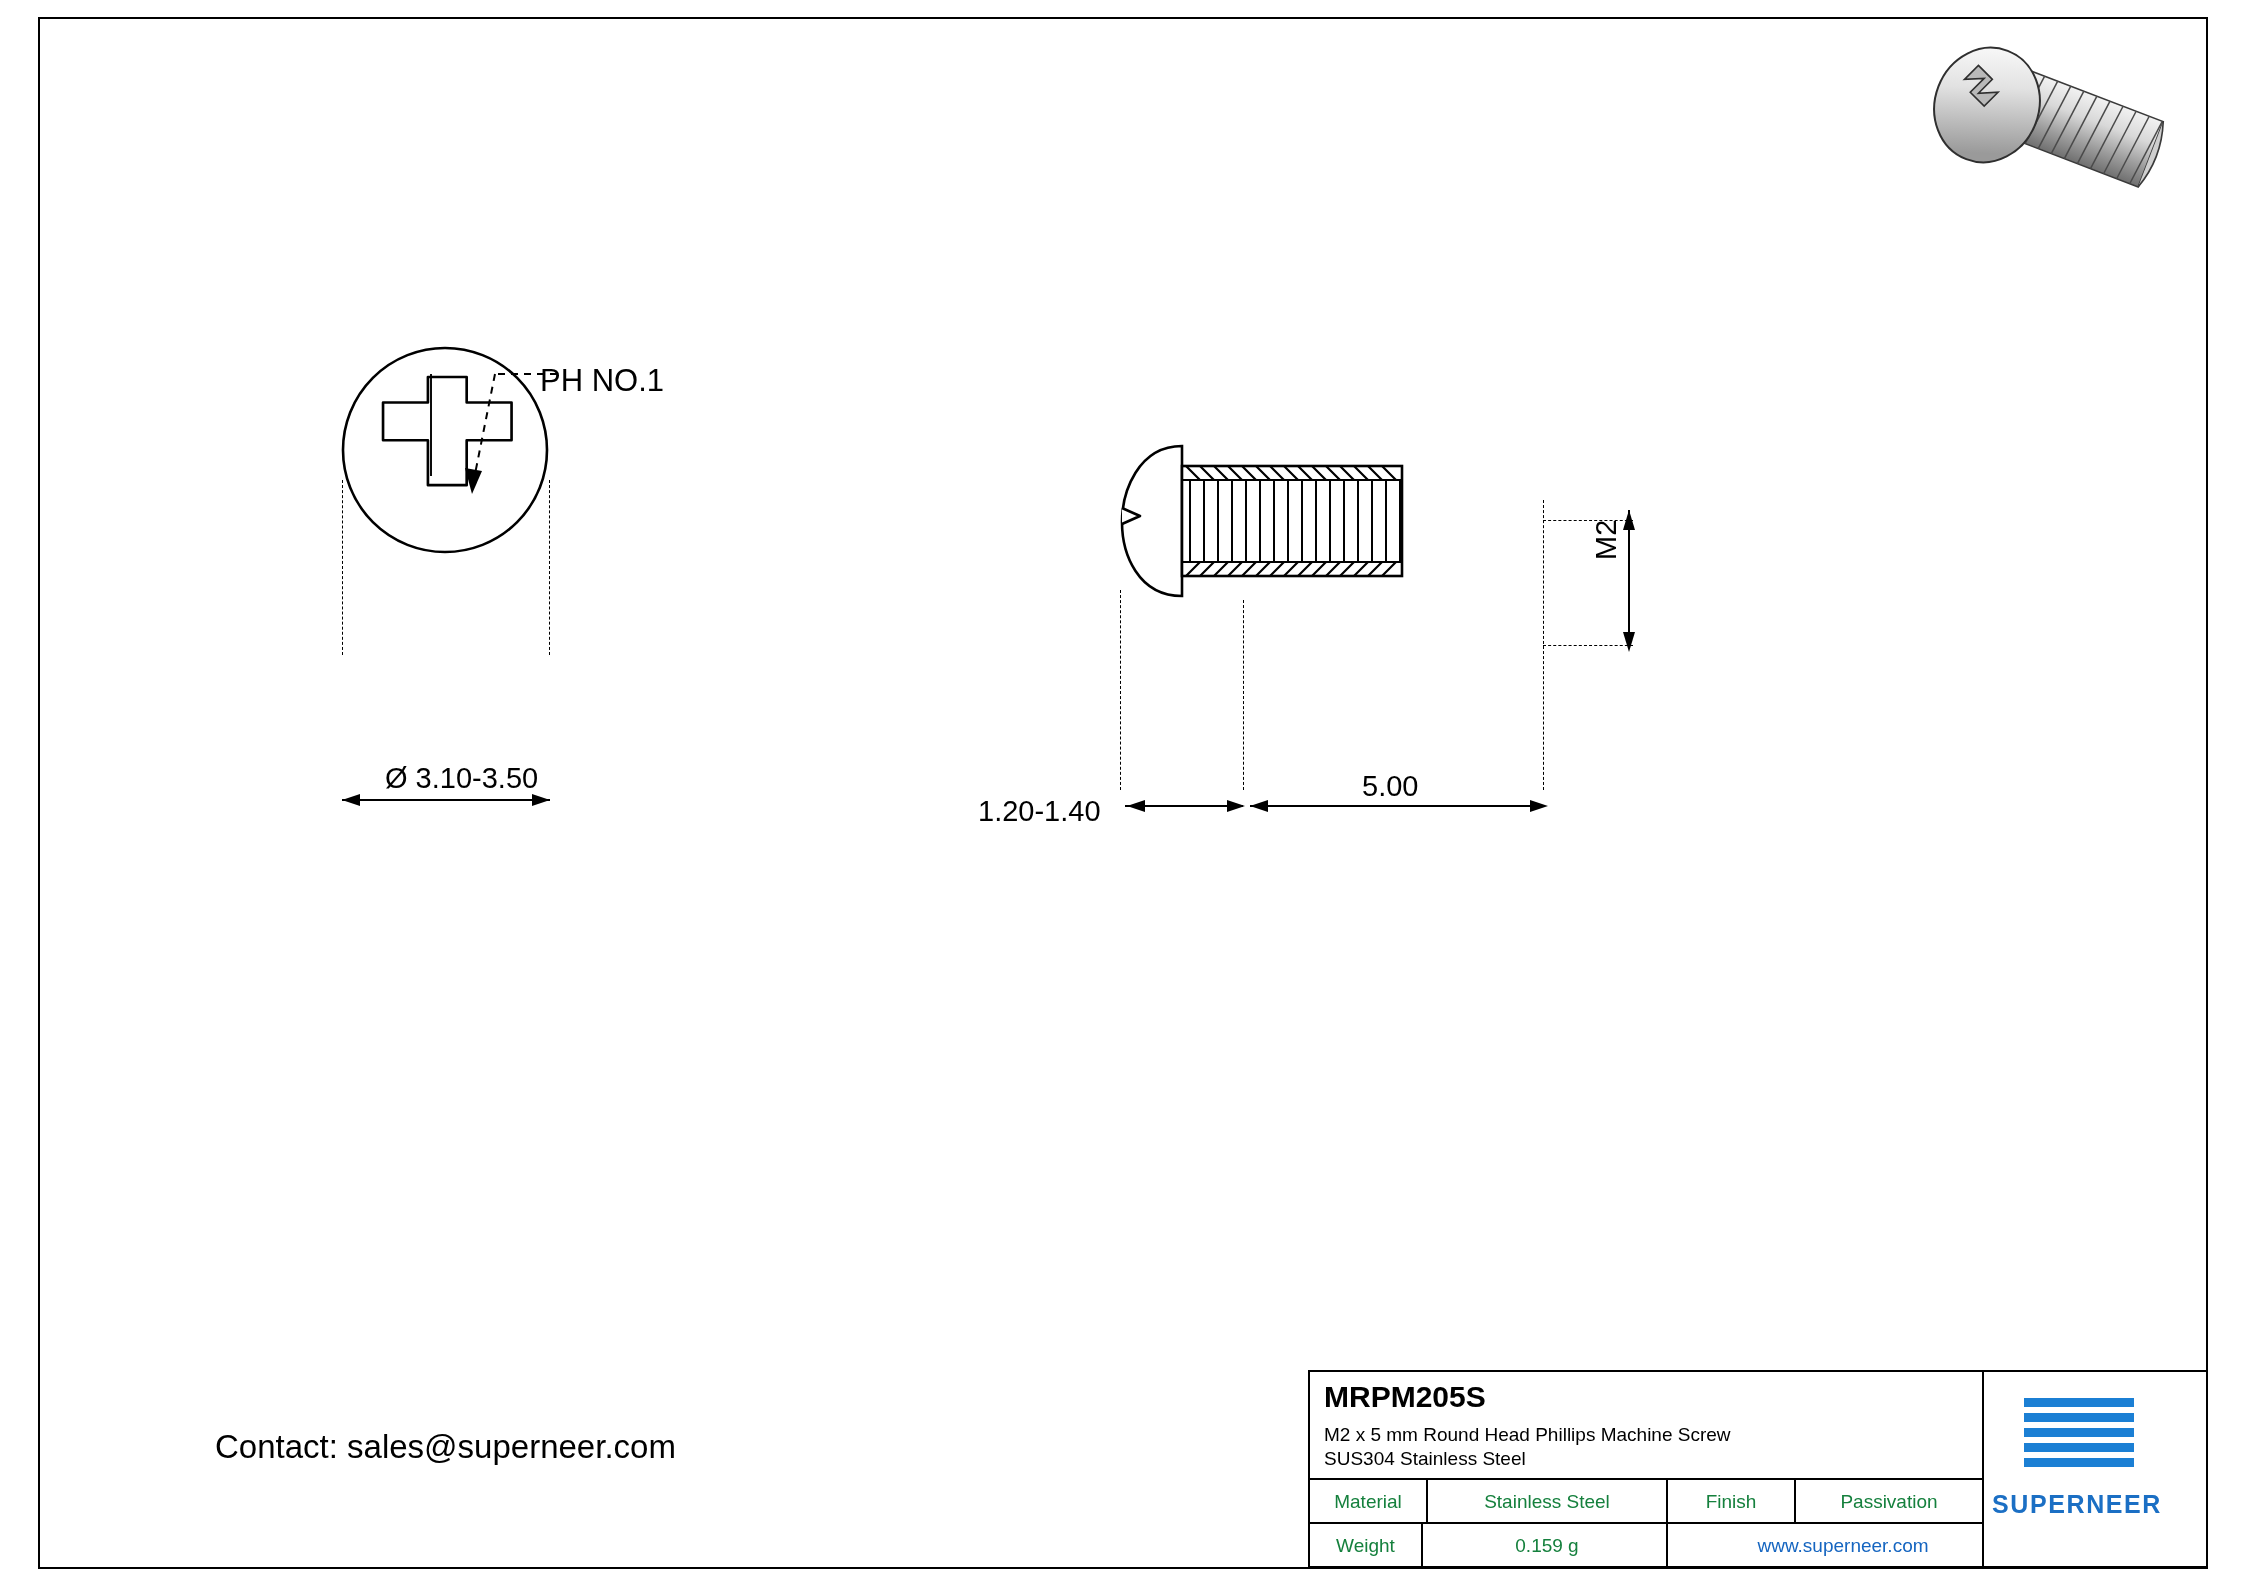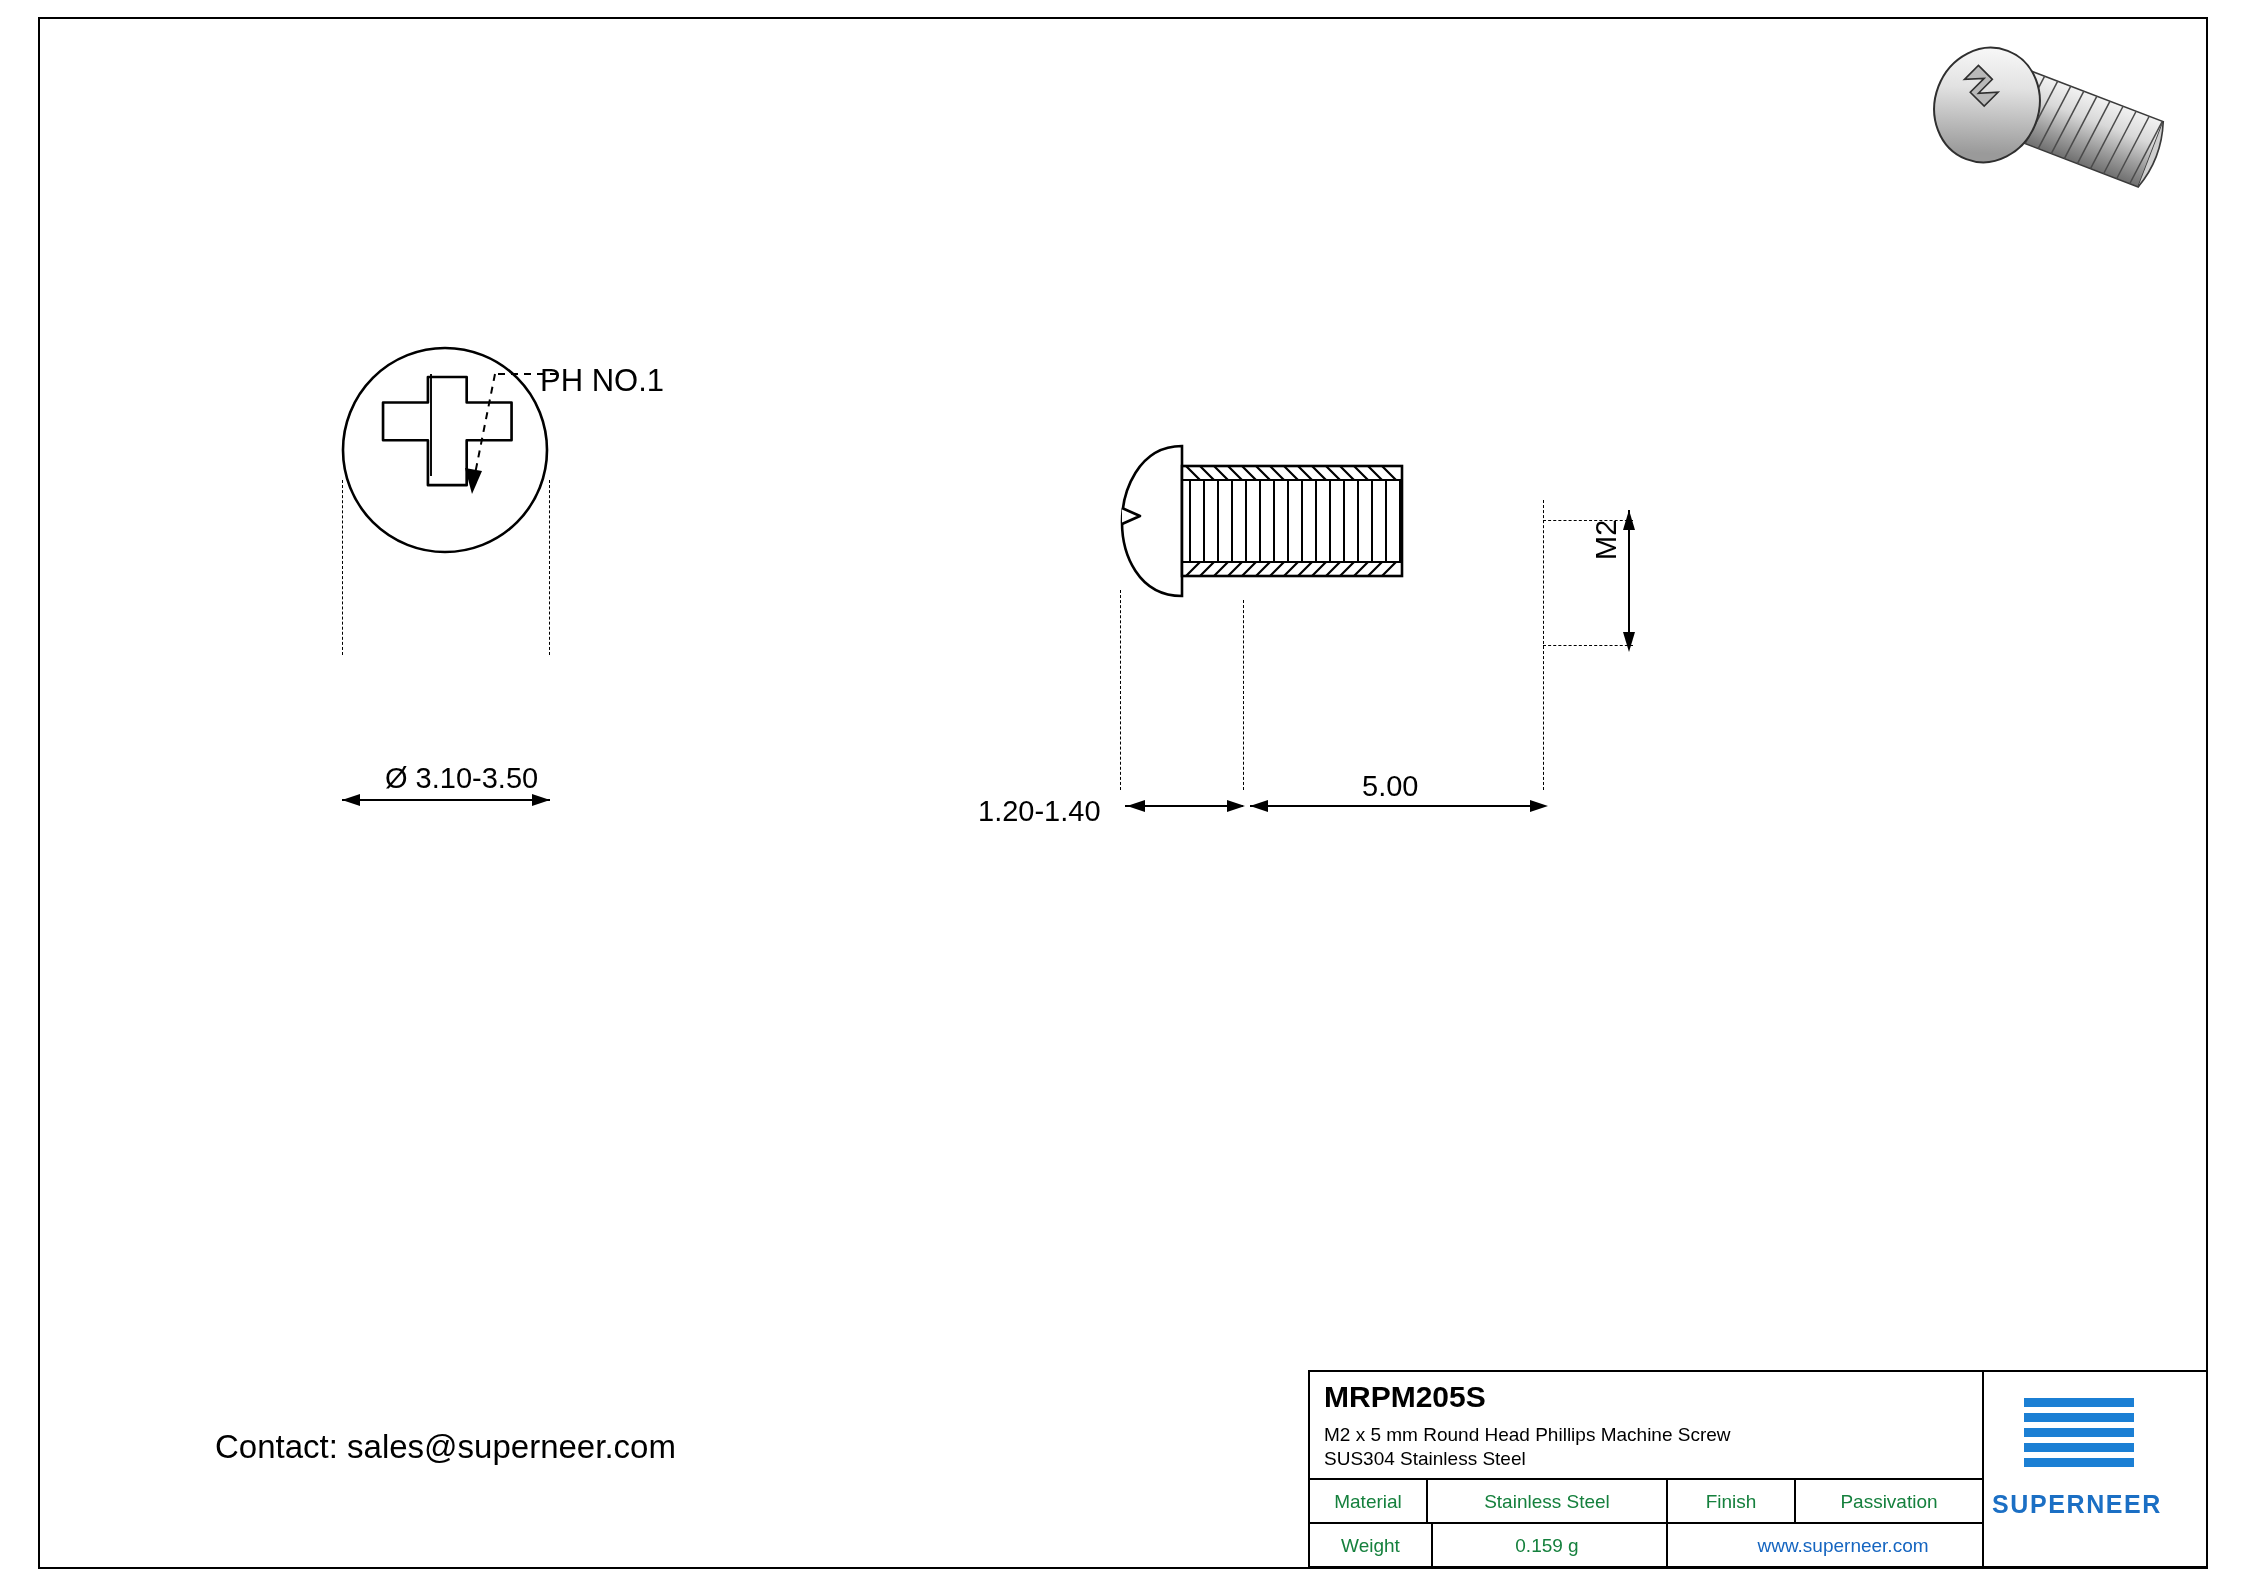--- a/index.html
+++ b/index.html
@@ -209,21 +209,21 @@
       <div class="tb-desc2">SUS304 Stainless Steel</div>
 
       <div class="tb-row1">
         <div class="cell bordR" style="left:0; width:118px;">Material</div>
         <div class="cell bordR" style="left:118px; width:240px;">Stainless Steel</div>
         <div class="cell bordR" style="left:358px; width:128px;">Finish</div>
         <div class="cell" style="left:486px; width:186px;">Passivation</div>
       </div>
 
       <div class="tb-row2">
-        <div class="cell bordR" style="left:0; width:123px;">Weight</div>
+        <div class="cell bordR" style="left:0; width:113px;">Weight</div>
         <div class="cell bordR" style="left:118px; width:240px;">0.159 g</div>
         <div class="cell link" style="left:358px; width:314px;padding-left:36px;">www.superneer.com</div>
       </div>
     </div>
 
     <div class="tb-right">
       <div class="logo-bars">
         <div style="top:0;"></div>
         <div style="top:15px;"></div>
         <div style="top:30px;"></div>

